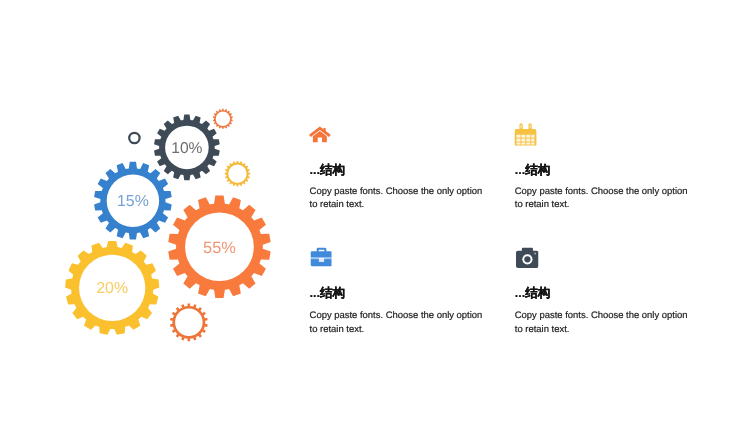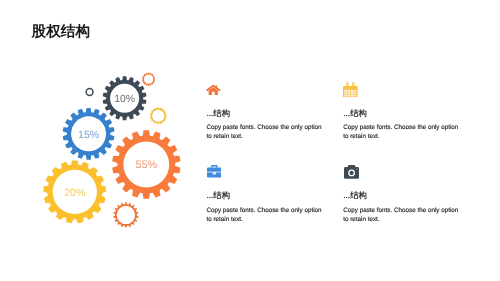--- a/index.html
+++ b/index.html
@@ -6,28 +6,27 @@
   html,body{margin:0;padding:0;}
   body{width:500px;height:281px;background:#ffffff;overflow:hidden;
        font-family:"Liberation Sans",sans-serif;
        -webkit-font-smoothing:antialiased;text-rendering:geometricPrecision;}
   svg text{-webkit-font-smoothing:antialiased;}
   .slide{position:relative;width:500px;height:281px;background:#fff;}
   .title{position:absolute;left:31.6px;top:24.3px;font-size:14.6px;line-height:16px;font-weight:bold;color:#1a1a1a;}
   .gears{position:absolute;left:0;top:0;width:500px;height:281px;}
   .col{position:absolute;width:140px;}
   .icon{position:absolute;display:block;line-height:0;font-size:0;}
-  .heading{position:absolute;font-size:8.4px;font-weight:normal;color:#141414;margin:0;white-space:nowrap;line-height:8px;-webkit-text-stroke:0.16px #141414;}
+  .heading{position:absolute;font-size:8.4px;font-weight:bold;color:#141414;margin:0;white-space:nowrap;line-height:8px;-webkit-text-stroke:0.16px #141414;}
   .body{position:absolute;font-size:6.3px;color:#1e1e1e;line-height:8.8px;margin:0;width:117px;-webkit-text-stroke:0.14px #1e1e1e;}
 </style>
 </head>
 <body>
 
 <div class="slide">
-  <div class="title">股权结构</div>
   <svg class="gears" id="gear-svg" viewBox="0 0 500 281">
       <g>
         <path d="M 122.28 79.92 L 122.84 76.37 L 126.36 76.37 L 126.92 79.92 A 18.52 18.52 0 0 1 128.70 80.24 L 130.44 77.09 L 133.76 78.30 L 133.07 81.82 A 18.52 18.52 0 0 1 134.63 82.73 L 137.34 80.37 L 140.05 82.64 L 138.19 85.71 A 18.52 18.52 0 0 1 139.35 87.10 L 142.71 85.81 L 144.47 88.86 L 141.68 91.12 A 18.52 18.52 0 0 1 142.30 92.82 L 145.89 92.75 L 146.50 96.23 L 143.10 97.40 A 18.52 18.52 0 0 1 143.10 99.20 L 146.50 100.37 L 145.89 103.85 L 142.30 103.78 A 18.52 18.52 0 0 1 141.68 105.48 L 144.47 107.74 L 142.71 110.79 L 139.35 109.50 A 18.52 18.52 0 0 1 138.19 110.89 L 140.05 113.96 L 137.34 116.23 L 134.63 113.87 A 18.52 18.52 0 0 1 133.07 114.78 L 133.76 118.30 L 130.44 119.51 L 128.70 116.36 A 18.52 18.52 0 0 1 126.92 116.68 L 126.36 120.23 L 122.84 120.23 L 122.28 116.68 A 18.52 18.52 0 0 1 120.50 116.36 L 118.76 119.51 L 115.44 118.30 L 116.13 114.78 A 18.52 18.52 0 0 1 114.57 113.87 L 111.86 116.23 L 109.15 113.96 L 111.01 110.89 A 18.52 18.52 0 0 1 109.85 109.50 L 106.49 110.79 L 104.73 107.74 L 107.52 105.48 A 18.52 18.52 0 0 1 106.90 103.78 L 103.31 103.85 L 102.70 100.37 L 106.10 99.20 A 18.52 18.52 0 0 1 106.10 97.40 L 102.70 96.23 L 103.31 92.75 L 106.90 92.82 A 18.52 18.52 0 0 1 107.52 91.12 L 104.73 88.86 L 106.49 85.81 L 109.85 87.10 A 18.52 18.52 0 0 1 111.01 85.71 L 109.15 82.64 L 111.86 80.37 L 114.57 82.73 A 18.52 18.52 0 0 1 116.13 81.82 L 115.44 78.30 L 118.76 77.09 L 120.50 80.24 A 18.52 18.52 0 0 1 122.28 79.92 Z" fill="#3e4b57"></path>
         <circle cx="124.6" cy="98.3" r="14.520000000000001" fill="#ffffff"></circle>
         <text x="124.6" y="101.99199999999999" text-anchor="middle" font-family="&quot;Liberation Sans&quot;,sans-serif" font-size="10.4" fill="#6e6e6e">10%</text>
       </g>
       <g>
         <path d="M 85.88 112.26 L 86.51 107.88 L 90.69 107.88 L 91.32 112.26 A 21.71 21.71 0 0 1 93.41 112.63 L 95.50 108.73 L 99.42 110.16 L 98.52 114.49 A 21.71 21.71 0 0 1 100.36 115.55 L 103.66 112.61 L 106.86 115.29 L 104.53 119.05 A 21.71 21.71 0 0 1 105.89 120.67 L 110.00 119.04 L 112.09 122.65 L 108.61 125.39 A 21.71 21.71 0 0 1 109.34 127.38 L 113.76 127.25 L 114.48 131.35 L 110.28 132.74 A 21.71 21.71 0 0 1 110.28 134.86 L 114.48 136.25 L 113.76 140.35 L 109.34 140.22 A 21.71 21.71 0 0 1 108.61 142.21 L 112.09 144.95 L 110.00 148.56 L 105.89 146.93 A 21.71 21.71 0 0 1 104.53 148.55 L 106.86 152.31 L 103.66 154.99 L 100.36 152.05 A 21.71 21.71 0 0 1 98.52 153.11 L 99.42 157.44 L 95.50 158.87 L 93.41 154.97 A 21.71 21.71 0 0 1 91.32 155.34 L 90.69 159.72 L 86.51 159.72 L 85.88 155.34 A 21.71 21.71 0 0 1 83.79 154.97 L 81.70 158.87 L 77.78 157.44 L 78.68 153.11 A 21.71 21.71 0 0 1 76.84 152.05 L 73.54 154.99 L 70.34 152.31 L 72.67 148.55 A 21.71 21.71 0 0 1 71.31 146.93 L 67.20 148.56 L 65.11 144.95 L 68.59 142.21 A 21.71 21.71 0 0 1 67.86 140.22 L 63.44 140.35 L 62.72 136.25 L 66.92 134.86 A 21.71 21.71 0 0 1 66.92 132.74 L 62.72 131.35 L 63.44 127.25 L 67.86 127.38 A 21.71 21.71 0 0 1 68.59 125.39 L 65.11 122.65 L 67.20 119.04 L 71.31 120.67 A 21.71 21.71 0 0 1 72.67 119.05 L 70.34 115.29 L 73.54 112.61 L 76.84 115.55 A 21.71 21.71 0 0 1 78.68 114.49 L 77.78 110.16 L 81.70 108.73 L 83.79 112.63 A 21.71 21.71 0 0 1 85.88 112.26 Z" fill="#3581ce"></path>
         <circle cx="88.6" cy="133.8" r="17.472" fill="#ffffff"></circle>
         <text x="88.6" y="137.56300000000002" text-anchor="middle" font-family="&quot;Liberation Sans&quot;,sans-serif" font-size="10.6" fill="#78a3d4">15%</text>

